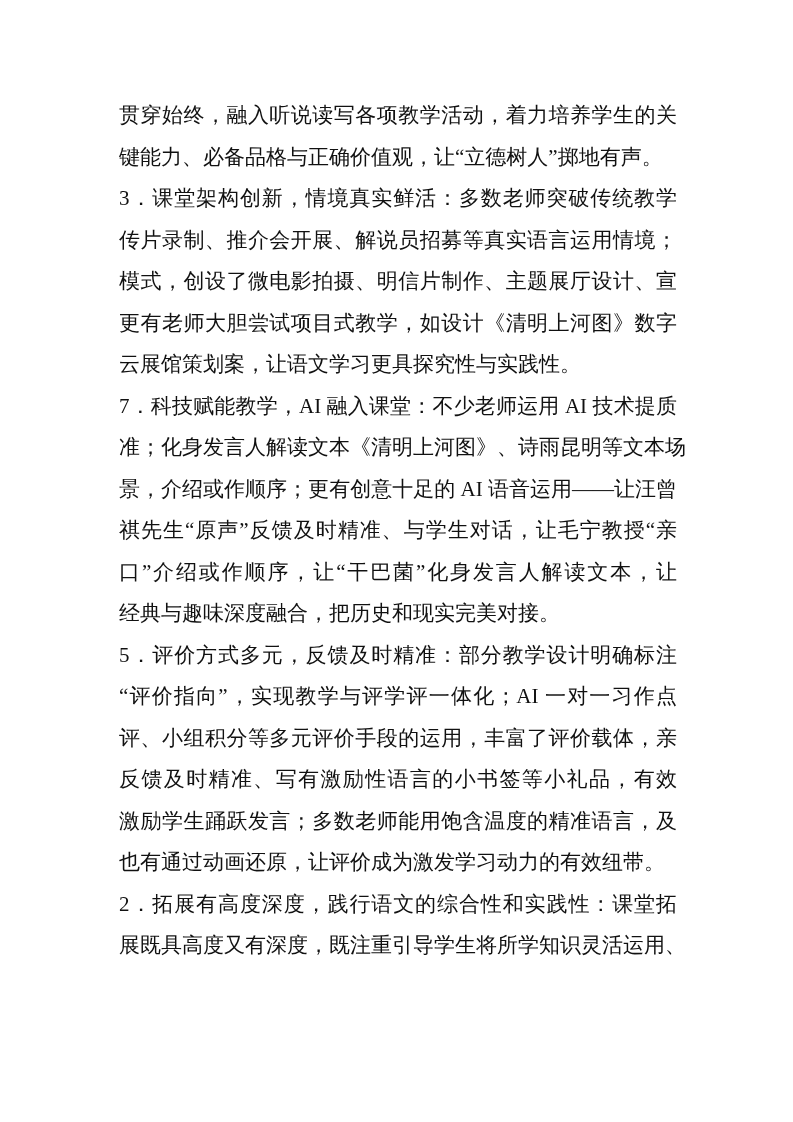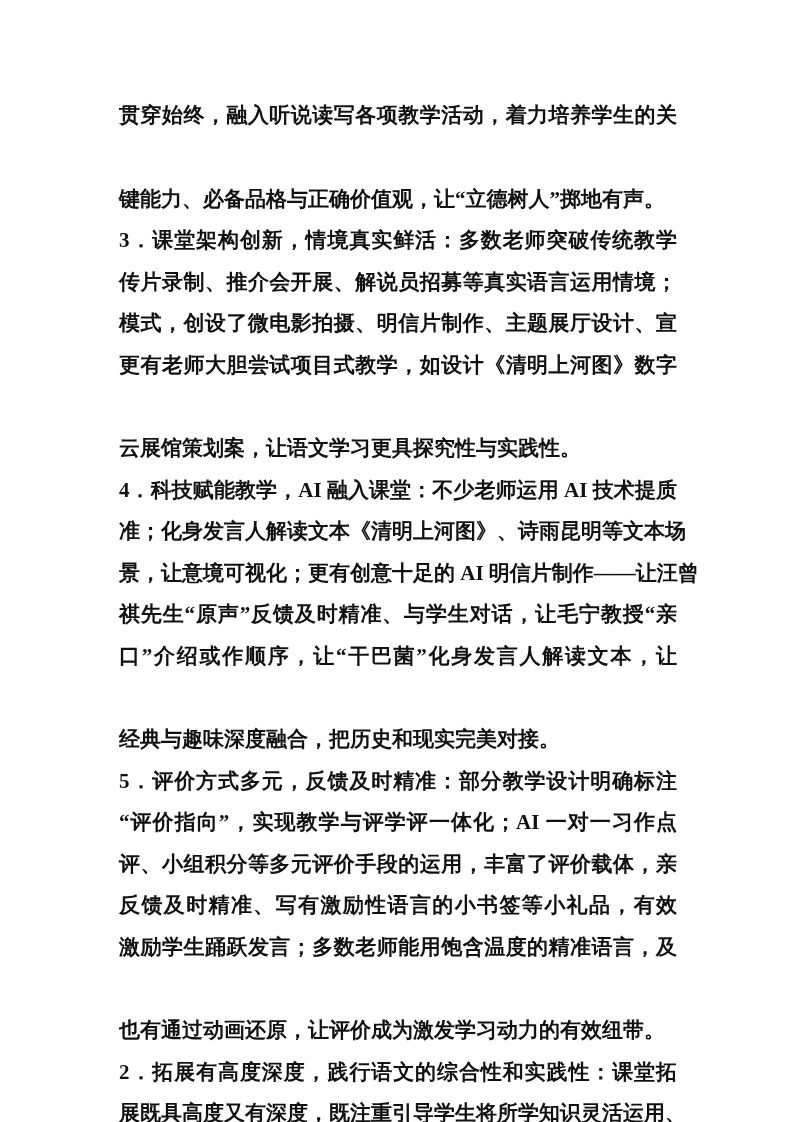--- a/index.html
+++ b/index.html
@@ -32,47 +32,45 @@
   .paragraph {
     margin: 0;
     padding: 0;
   }
   .line {
     white-space: nowrap;
     text-align: justify;
     text-align-last: justify;
     text-justify: inter-character;
     letter-spacing: 0px;
-    font-weight: bold;
   }
   .line.para-end {
     text-align-last: left;
-    margin-top: 42px;
   }
 </style>
 </head>
 <body style="background: rgb(255, 255, 255);">
 
 <div class="page">
   <div class="content" id="doc-content" style="color: rgb(17, 17, 17);">
       <div class="paragraph">
         <div class="line">贯穿始终，融入听说读写各项教学活动，着力培养学生的关</div>
         <div class="line para-end">键能力、必备品格与正确价值观，让“立德树人”掷地有声。</div>
       </div>
       <div class="paragraph">
         <div class="line">3．课堂架构创新，情境真实鲜活：多数老师突破传统教学</div>
         <div class="line">传片录制、推介会开展、解说员招募等真实语言运用情境；</div>
         <div class="line">模式，创设了微电影拍摄、明信片制作、主题展厅设计、宣</div>
         <div class="line">更有老师大胆尝试项目式教学，如设计《清明上河图》数字</div>
         <div class="line para-end">云展馆策划案，让语文学习更具探究性与实践性。</div>
       </div>
       <div class="paragraph">
-        <div class="line">4．科技赋能教学，AI 融入课堂：不少老师运用 AI 技术提质</div>
+        <div class="line">7．科技赋能教学，AI 融入课堂：不少老师运用 AI 技术提质</div>
         <div class="line">准；化身发言人解读文本《清明上河图》、诗雨昆明等文本场</div>
-        <div class="line">景，让意境可视化；更有创意十足的 AI 明信片制作——让汪曾</div>
+        <div class="line">景，介绍或作顺序；更有创意十足的 AI 语音运用——让汪曾</div>
         <div class="line">祺先生“原声”反馈及时精准、与学生对话，让毛宁教授“亲</div>
         <div class="line">口”介绍或作顺序，让“干巴菌”化身发言人解读文本，让</div>
         <div class="line para-end">经典与趣味深度融合，把历史和现实完美对接。</div>
       </div>
       <div class="paragraph">
         <div class="line">5．评价方式多元，反馈及时精准：部分教学设计明确标注</div>
         <div class="line">“评价指向”，实现教学与评学评一体化；AI 一对一习作点</div>
         <div class="line">评、小组积分等多元评价手段的运用，丰富了评价载体，亲</div>
         <div class="line">反馈及时精准、写有激励性语言的小书签等小礼品，有效</div>
         <div class="line">激励学生踊跃发言；多数老师能用饱含温度的精准语言，及</div>

